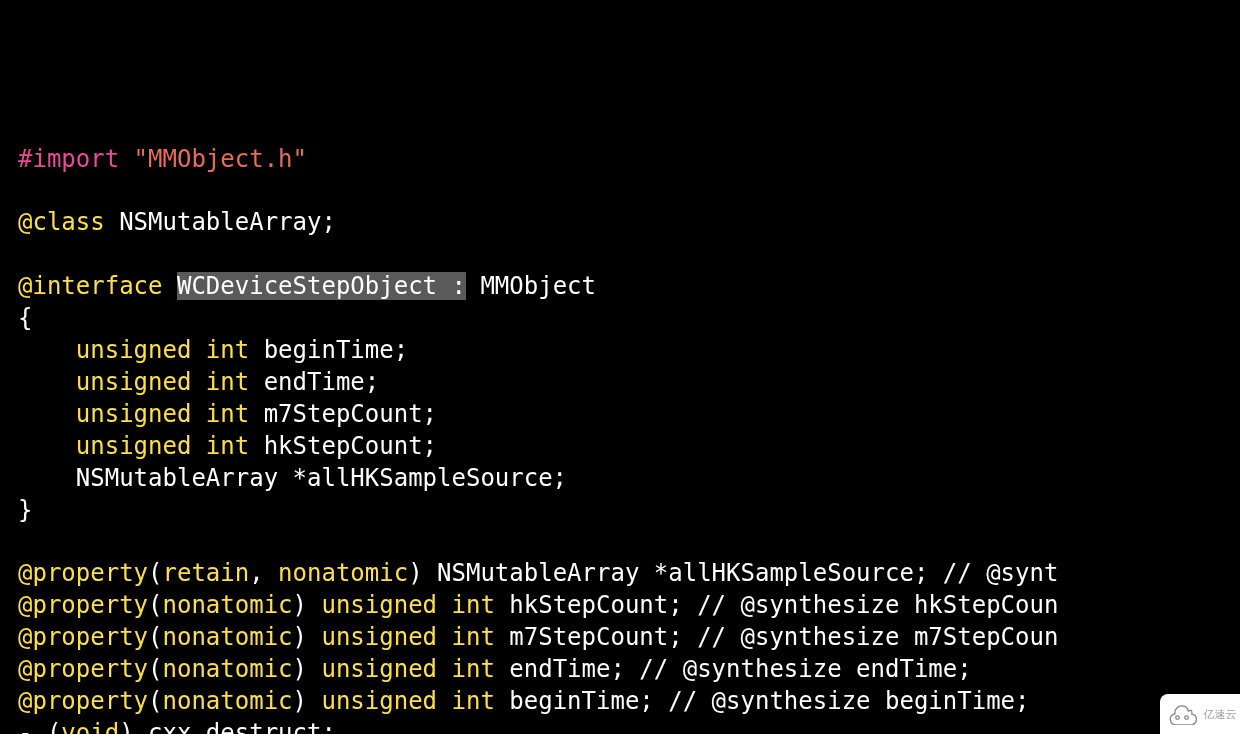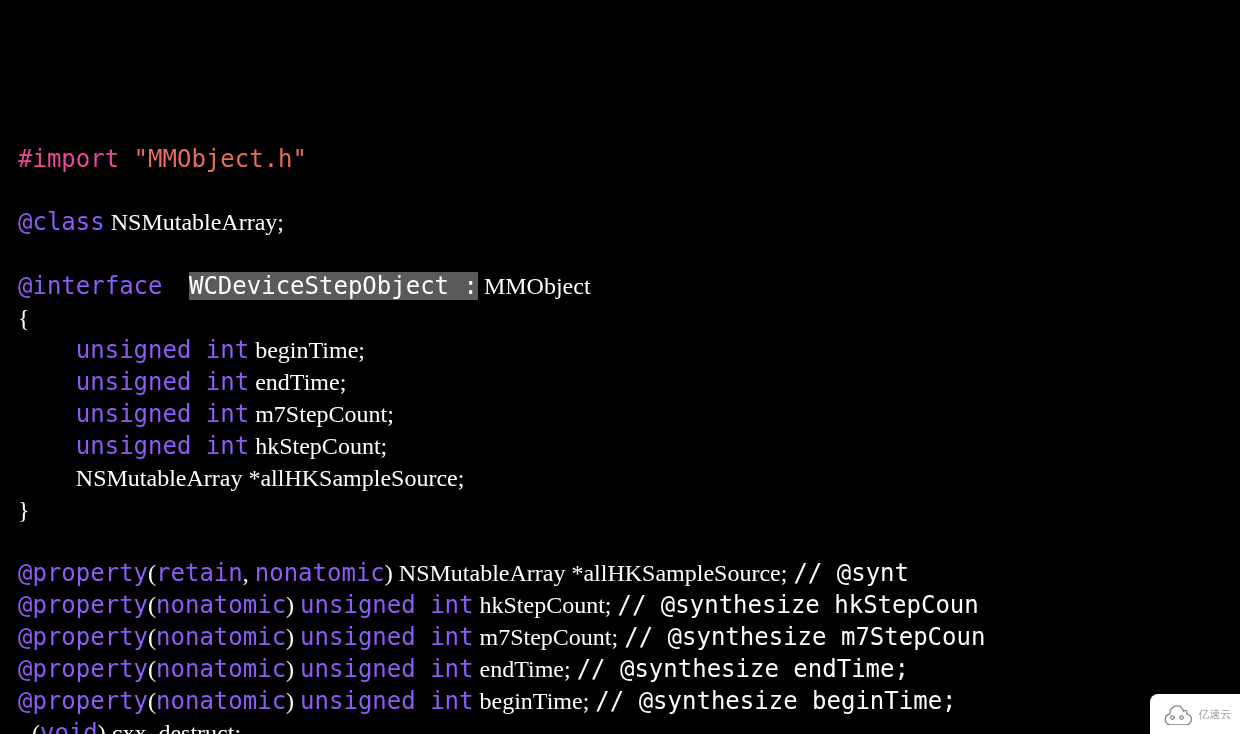--- a/index.html
+++ b/index.html
@@ -9,32 +9,32 @@
     font-size: 24px;
     line-height: 1.33;
     color: #ffffff;
     padding: 16px 18px;
     white-space: pre;
     overflow: hidden;
     width: 1240px;
     height: 734px;
     position: relative;
   }
-  .keyword { color: #8b5cf6; } 
+  .keyword { color: #fde047; } 
   .string { color: #e86b5c; } 
   .import { color: #ec4899; } 
-  .white { color: #ffffff; font-family: Liberation Serif, serif; }
+  .white { color: #ffffff; }
   .comment { color: #ffffff; } 
-  .highlight { background: #5a5a5a; color: #ffffff; margin-left: 12px; }
+  .highlight { background: #5a5a5a; color: #ffffff; }
   .line { display: block; }
   .watermark {
     position: absolute;
     right: 0;
     bottom: 0;
-    width: 90px;
+    width: 80px;
     height: 40px;
     background: #ffffff;
     border-top-left-radius: 8px;
     display: flex;
     align-items: center;
     justify-content: center;
   }
   .watermark svg { width: 36px; height: 22px; }
   .wm-text {
     font-size: 11px;

